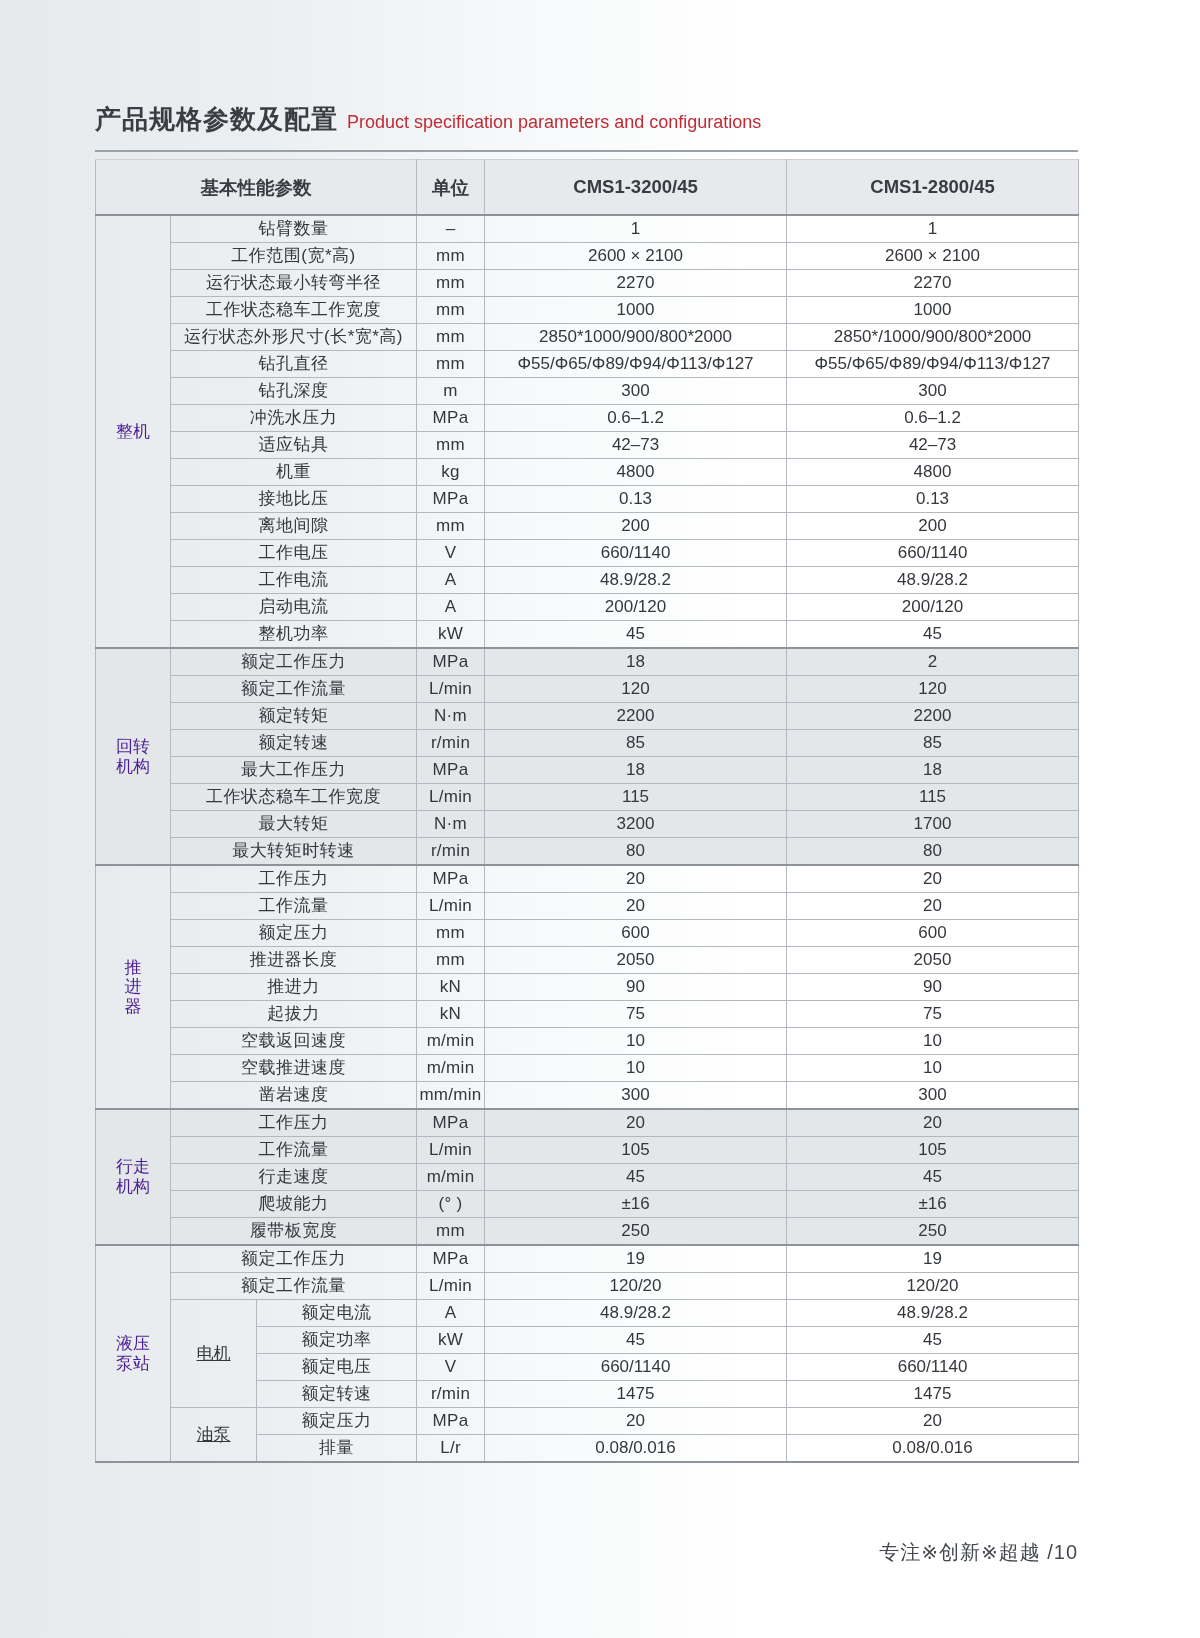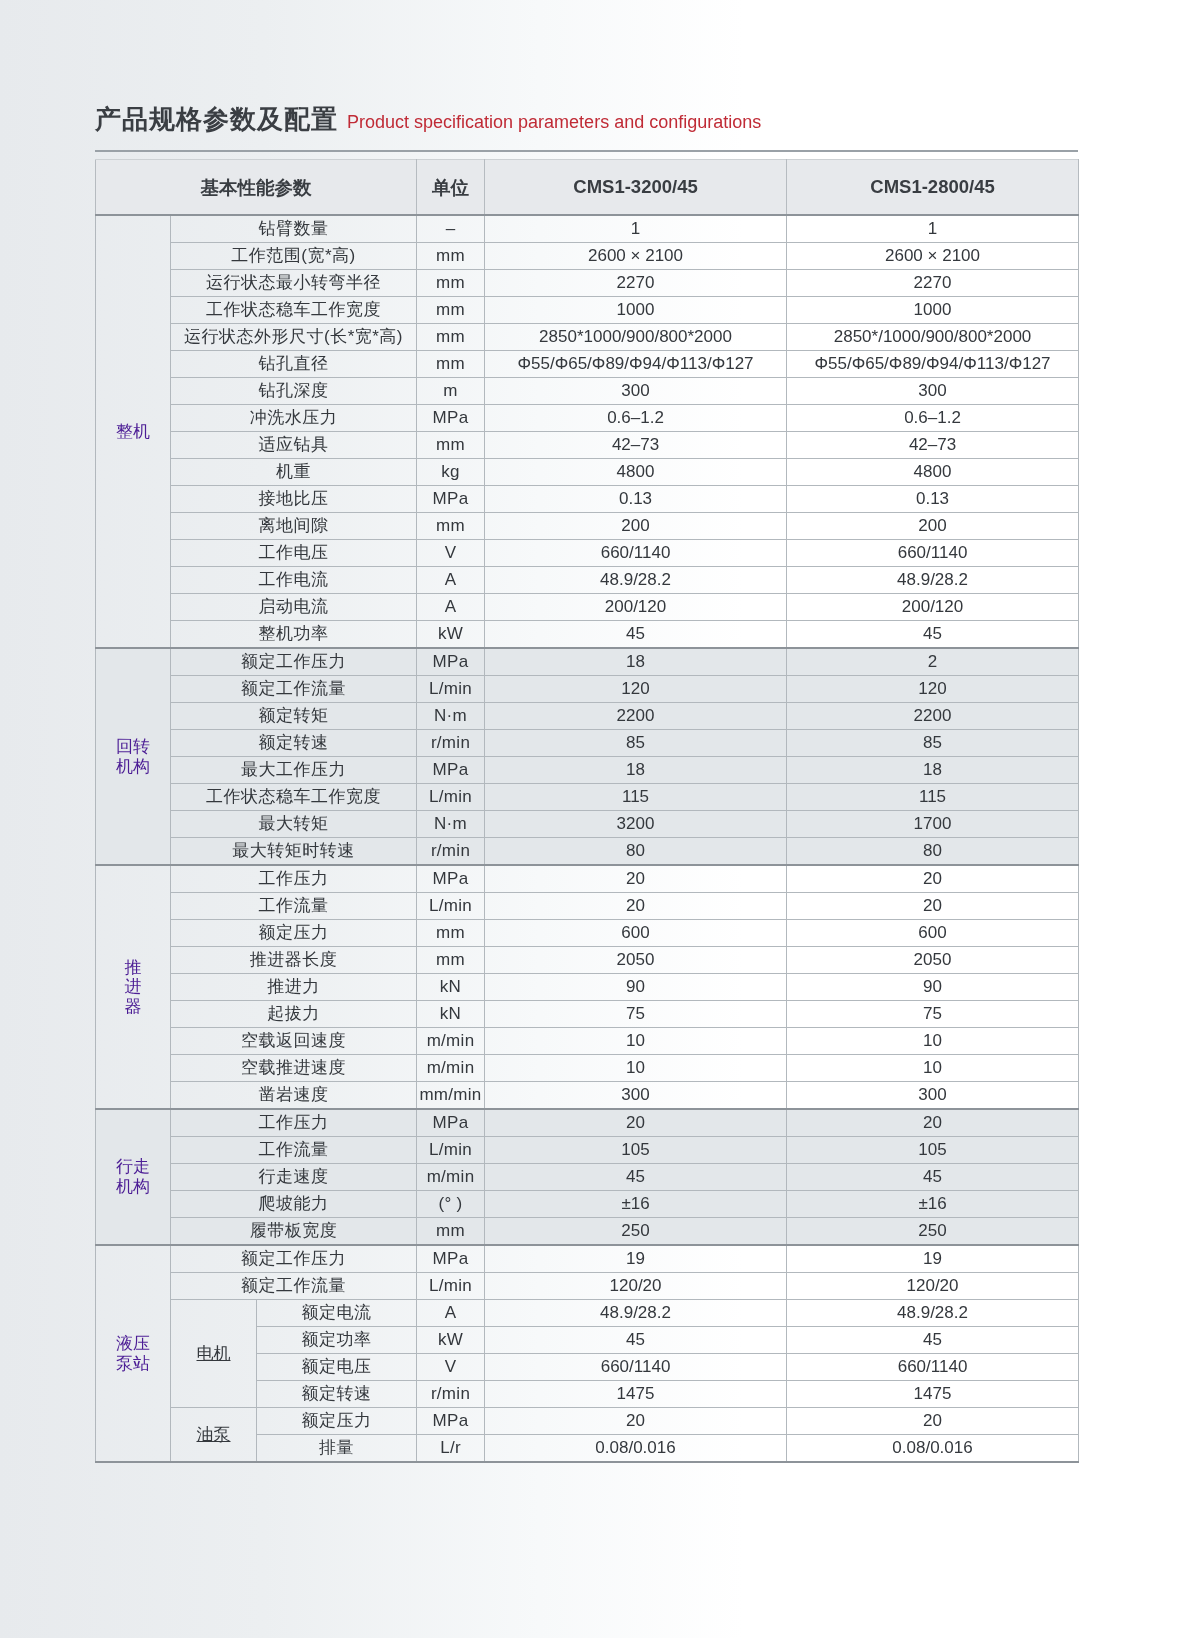--- a/index.html
+++ b/index.html
@@ -398,14 +398,17 @@
           <tr>
             <td class="param-label">排量</td>
             <td class="unit-cell">L/r</td>
             <td class="value-cell">0.08/0.016</td>
             <td class="value-cell">0.08/0.016</td>
           </tr>
         </tbody>
     </table>
   </div>
 
+  <div class="footer">
+    <span>专注※创新※超越 /10</span>
+  </div>
 
 </div>
 
 </body></html>

